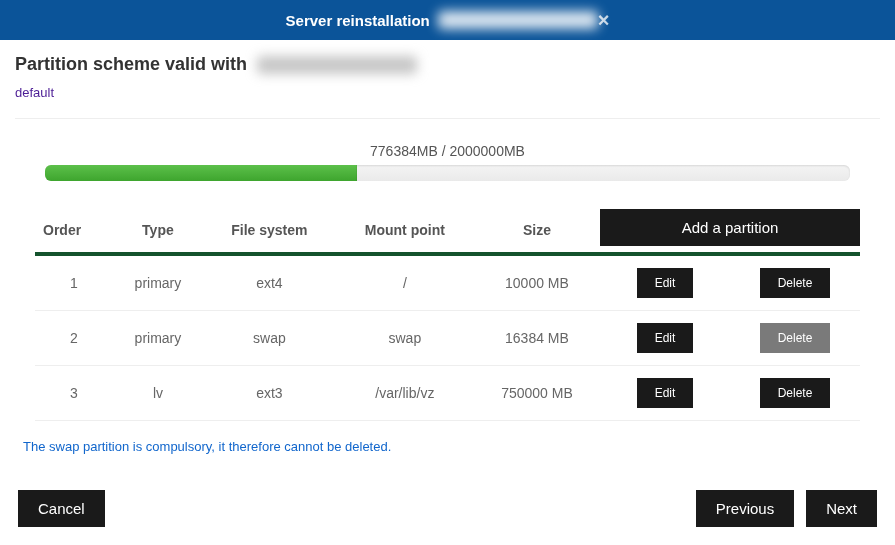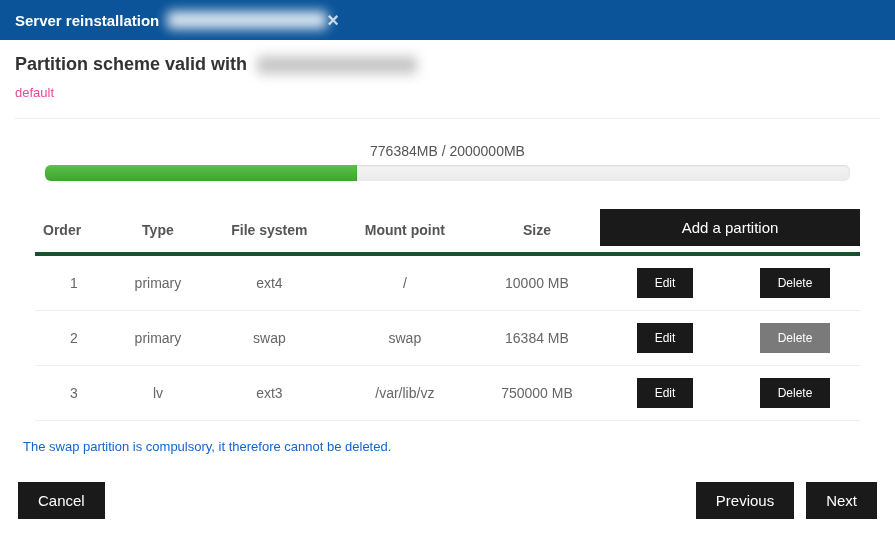--- a/index.html
+++ b/index.html
@@ -11,35 +11,35 @@
     overflow: hidden;
     color: #333;
   }
   .modal { width: 895px; height: 545px; position: relative; }
   .header {
     background: #0b5499;
     color: #fff;
     padding: 10px 15px;
     display: flex;
     align-items: center;
-    justify-content: flex-start;
+    justify-content: center;
     height: 40px;
   }
   .header-title { font-weight: 700; font-size: 15px; display: flex; align-items: center; gap: 8px; }
   .blur-chip {
     display: inline-block;
     border-radius: 4px;
     filter: blur(6px);
   }
   .blur-white { background: rgba(255,255,255,0.85); width: 160px; height: 18px; }
   .blur-gray  { background: rgba(160,160,160,0.6); width: 160px; height: 18px; }
   .close-x { color: #c5d6e6; font-size: 20px; font-weight: 700; cursor: pointer; line-height: 1; }
   .body { padding: 14px 15px 0 15px; }
   .scheme-line { font-weight: 700; font-size: 18px; display: flex; align-items: center; gap: 10px; margin-bottom: 10px; }
-  .default-label { font-size: 13px; color: #ec4899; margin-bottom: 18px; }
+  .default-label { font-size: 13px; color: #4c1d95; margin-bottom: 18px; }
   .divider { border-top: 1px solid #eee; margin: 0 0 24px 0; }
 
   .usage-wrap { padding: 0 30px; }
   .usage-text { text-align: center; font-size: 14px; color: #555; margin-bottom: 6px; }
   .usage-bar {
     width: 100%; height: 16px; border-radius: 6px;
     background: linear-gradient(#f4f4f4,#eaeaea);
     box-shadow: inset 0 1px 2px rgba(0,0,0,0.12);
     overflow: hidden;
   }
@@ -75,21 +75,21 @@
   .btn.disabled {
     background: #7a7a7a;
     cursor: not-allowed;
   }
   .add-cell { padding: 0 0 6px 0 !important; }
   .actions-cell { width: 130px; }
 
   .note { color: #1166cc; font-size: 13px; margin: 18px 8px 4px 8px; }
 
   .footer {
-    position: absolute; bottom: 8px; left: 0; right: 0;
+    position: absolute; bottom: 0; left: 0; right: 0;
     padding: 14px 18px 18px 18px;
     display: flex; justify-content: space-between; align-items: center;
   }
   .footer-right { display: flex; gap: 12px; }
   .footer .btn { padding: 10px 20px; font-size: 15px; }
 </style>
 </head>
 <body>
 
 <div class="modal">

